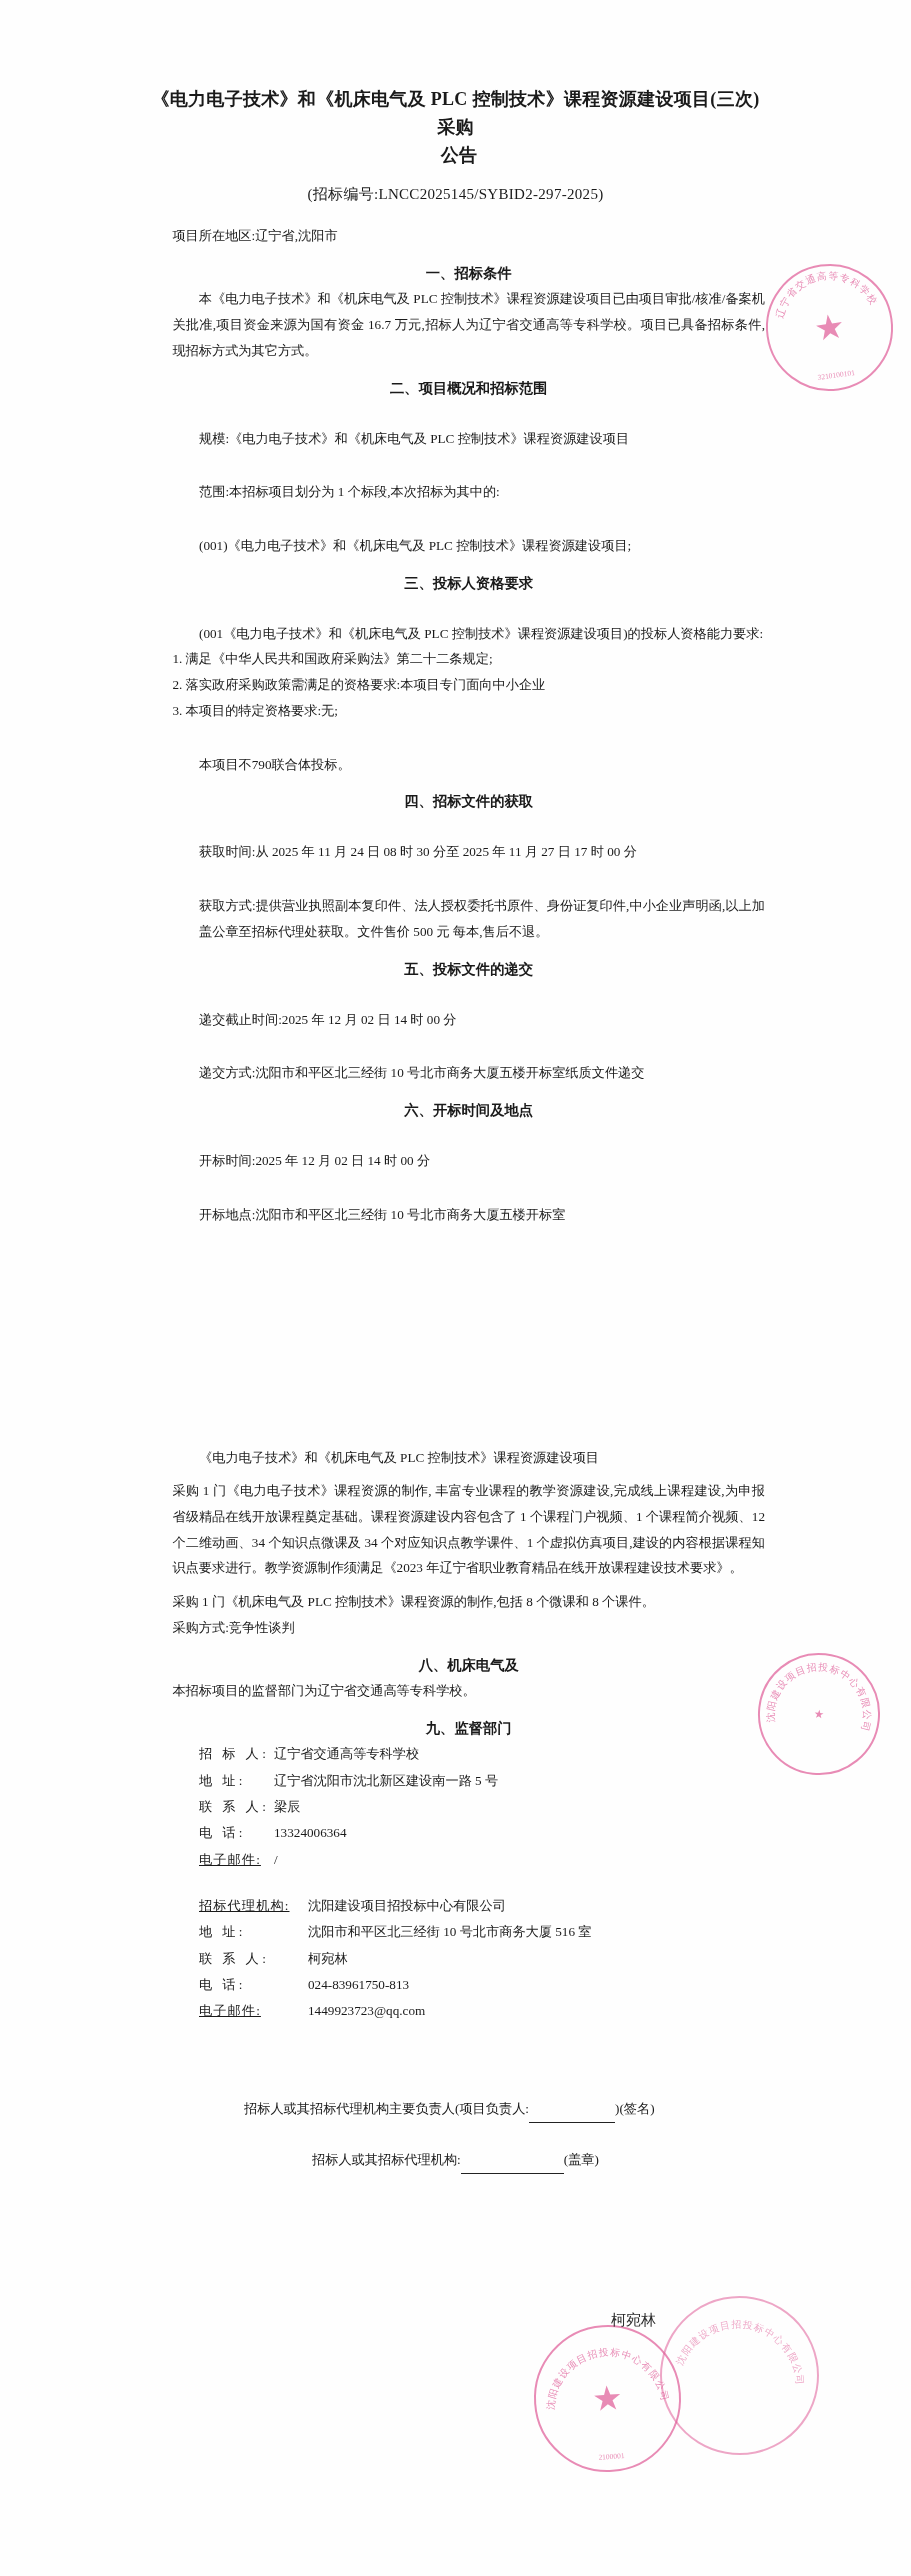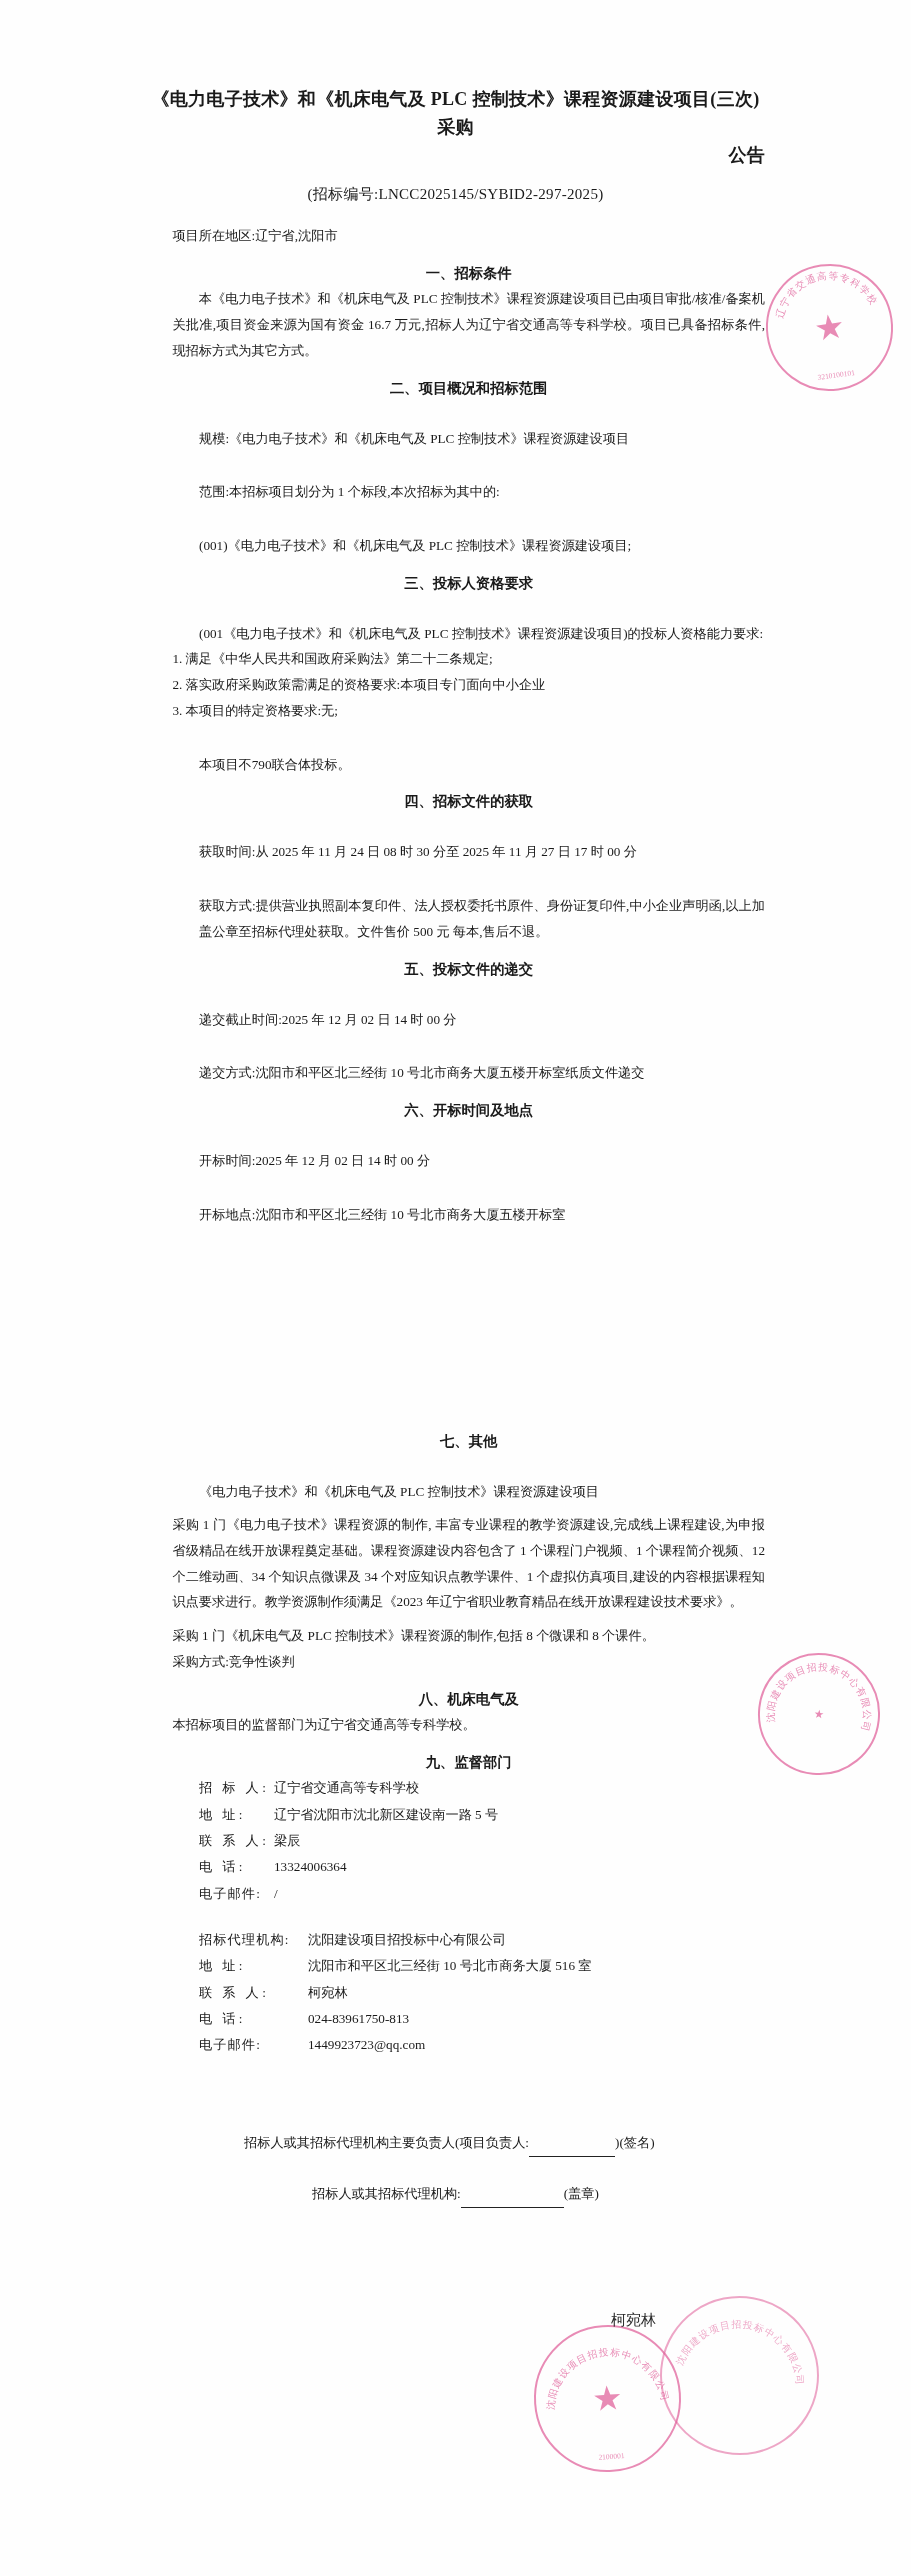--- a/index.html
+++ b/index.html
@@ -26,21 +26,21 @@
   }
   .title {
     text-align: center;
     font-size: 18px;
     font-weight: bold;
     line-height: 1.55;
     letter-spacing: 0.3px;
   }
   .title .line2 {
     display: block;
-    text-align: right;
+    text-align: center;
     margin-left: 7px;
   }
   .subtitle {
     text-align: center;
     font-size: 15px;
     margin-top: 15px;
     letter-spacing: 0.3px;
   }
   .block {
     margin-top: 19.5px;
@@ -67,21 +67,21 @@
     display: flex;
     font-size: 13.2px;
     line-height: 2.0;
     padding-left: 53px;
   }
   .contact-label {
     width: 75px;
     flex: 0 0 75px;
     letter-spacing: 3.4px;
   }
-  .contact-label.narrow { letter-spacing: 1.1px; }
+  .contact-label.narrow { letter-spacing: 1.1px; text-decoration: underline; }
   .contact-value { flex: 1 1 auto; }
   .agency-block { margin-top: 19.5px; }
   .sign-area { margin-top: 69px; }
   .sign-row {
     font-size: 13.2px;
     line-height: 2.2;
     padding-left: 98px;
   }
   .sign-row.second { padding-left: 166px; margin-top: 22px; }
   .sign-line {
@@ -244,21 +244,20 @@
 
     <div>
       <div class="sec-head">六、开标时间及地点</div>
       <p class="para indent3">开标时间:2025 年 12 月 02 日 14 时 00 分</p>
       <p class="para indent3">开标地点:沈阳市和平区北三经街 10 号北市商务大厦五楼开标室</p>
     </div>
 
     <div class="spacer-big"></div>
 
     <div>
-      <div class="sec-head">七、其他</div>
       <p class="para indent3">《电力电子技术》和《机床电气及 PLC 控制技术》课程资源建设项目</p>
       <p class="para indent2 gap-small">采购 1 门《电力电子技术》课程资源的制作, 丰富专业课程的教学资源建设,完成线上课程建设,为申报省级精品在线开放课程奠定基础。课程资源建设内容包含了 1 个课程门户视频、1 个课程简介视频、12 个二维动画、34 个知识点微课及 34 个对应知识点教学课件、1 个虚拟仿真项目,建设的内容根据课程知识点要求进行。教学资源制作须满足《2023 年辽宁省职业教育精品在线开放课程建设技术要求》。</p>
       <p class="para indent2 gap-small">采购 1 门《机床电气及 PLC 控制技术》课程资源的制作,包括 8 个微课和 8 个课件。</p>
       <p class="para indent2">采购方式:竞争性谈判</p>
     </div>
 
     <div>
       <div class="sec-head">八、机床电气及</div>
       <p class="para indent2">本招标项目的监督部门为辽宁省交通高等专科学校。</p>
     </div>

